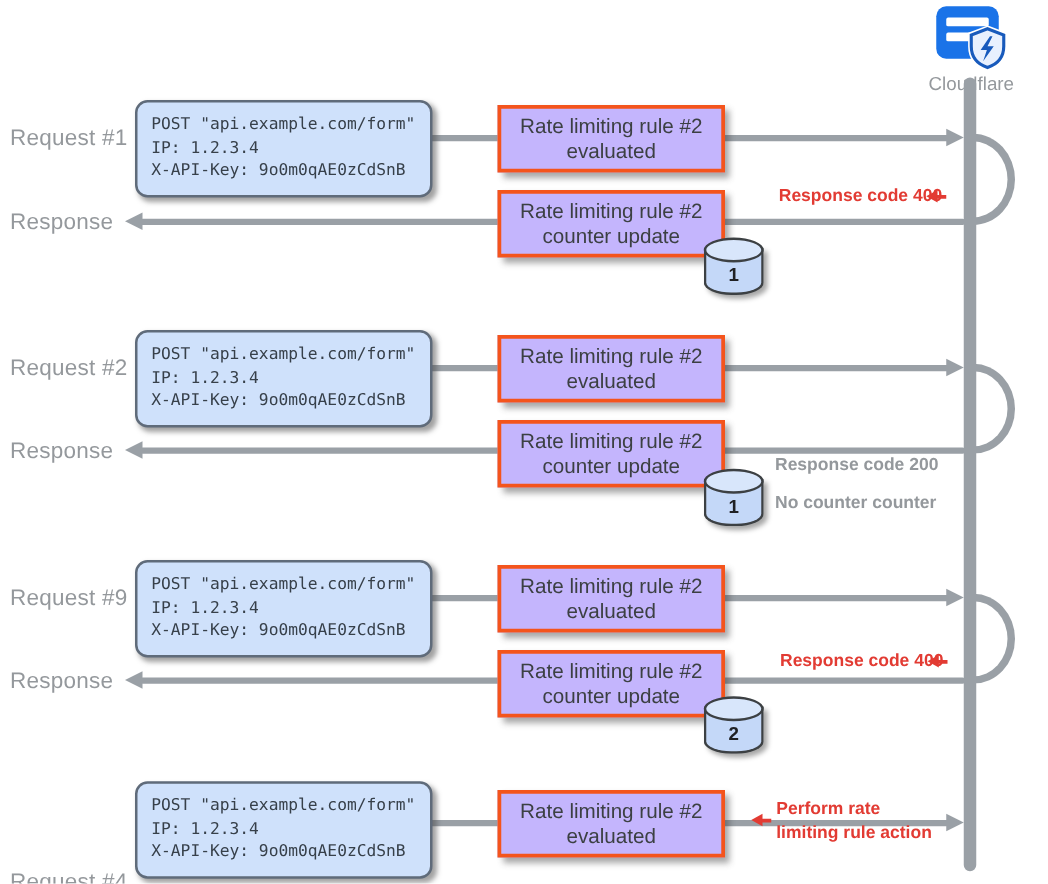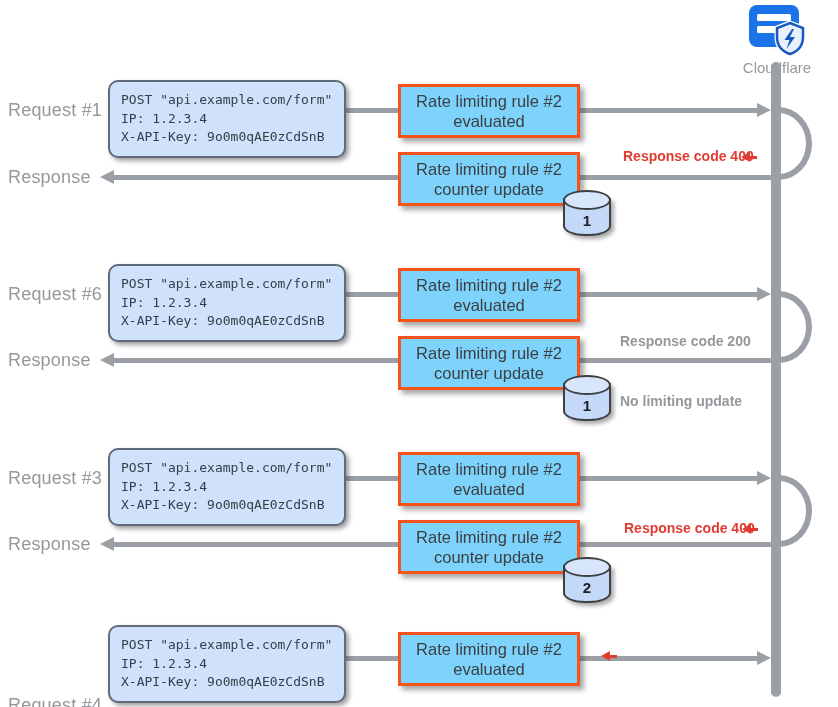--- a/index.html
+++ b/index.html
@@ -17,21 +17,21 @@
   .vline{position:absolute;left:771px;top:62px;width:10px;height:635px;background:#9aa0a6;
          border-radius:5px;z-index:2;}
   .arc{position:absolute;left:775px;width:31px;border:6px solid #9aa0a6;border-left:none;
        border-radius:0 36px 36px 0 / 0 39px 39px 0;z-index:0;}
   
   .codebox{position:absolute;left:108px;width:212px;padding:9px 11px;background:#cfe1fb;
            border:2px solid #5f6b7a;border-radius:10px;box-shadow:3px 3px 4px rgba(70,70,70,.5);
            font-family:"DejaVu Sans Mono","Liberation Mono",monospace;font-size:13px;
            line-height:1.43;color:#37404a;z-index:3;white-space:nowrap;}
   
-  .obox{position:absolute;left:398px;width:176px;height:48px;background:#7dd3fc;
+  .obox{position:absolute;left:398px;width:176px;height:48px;background:#c4b5fd;
         border:3px solid #f4541c;box-shadow:4px 4px 5px rgba(60,60,60,.45);
         display:flex;flex-direction:column;justify-content:center;text-align:center;
         font-size:16.5px;color:#3c4043;line-height:1.22;z-index:3;}
   
   .cyl{position:absolute;left:563px;width:48px;height:48px;z-index:4;}
   .cyl .body{position:absolute;top:8px;left:0;width:44px;height:36px;background:#c4d8f8;
              border:2px solid #3c4043;border-top:none;border-radius:0 0 22px 22px / 0 0 10px 10px;
              box-shadow:3px 3px 4px rgba(0,0,0,.35);}
   .cyl .top{position:absolute;top:0;left:0;width:44px;height:16px;background:#d8e6fb;
             border:2px solid #3c4043;border-radius:50%;}
@@ -96,21 +96,21 @@
     <div class="body"></div>
     <div class="top"></div>
     <div class="num">1</div>
   </div>
   <div class="ann red" style="left:623px;top:148px;">Response code 400</div>
   <div class="mini-arrow" style="left:741px;top:152px;color:#e23b33;">
     <span class="head"></span>
       <span class="tail"></span>
   </div>
 
-  <div class="lbl" style="left:8px;top:284px;">Request #6</div>
+  <div class="lbl" style="left:8px;top:284px;">Request #2</div>
   <div class="hline" style="left:342px;top:292px;width:420px;"></div>
   <div class="tri-right" style="left:757px;top:287px;"></div>
   <div class="codebox" style="top:264px;">
     <div>POST "api.example.com/form"</div>
     <div>IP: 1.2.3.4</div>
     <div>X-API-Key: 9o0m0qAE0zCdSnB</div>
   </div>
   <div class="obox" style="top:268px;">
     <div>Rate limiting rule #2</div>
     <div>evaluated</div>
@@ -121,24 +121,24 @@
   <div class="tri-left" style="left:100px;top:353px;"></div>
   <div class="obox" style="top:336px;">
     <div>Rate limiting rule #2</div>
     <div>counter update</div>
   </div>
   <div class="cyl" style="top:375px;">
     <div class="body"></div>
     <div class="top"></div>
     <div class="num">1</div>
   </div>
-  <div class="ann gray" style="left:620px;top:333px;">Response code 200</div>
-  <div class="ann gray" style="left:620px;top:393px;">No limiting update</div>
+  <div class="ann gray" style="left:620px;top:363px;">Response code 200</div>
+  <div class="ann gray" style="left:620px;top:393px;">No counter counter</div>
 
-  <div class="lbl" style="left:8px;top:468px;">Request #3</div>
+  <div class="lbl" style="left:8px;top:468px;">Request #9</div>
   <div class="hline" style="left:342px;top:476px;width:420px;"></div>
   <div class="tri-right" style="left:757px;top:471px;"></div>
   <div class="codebox" style="top:448px;">
     <div>POST "api.example.com/form"</div>
     <div>IP: 1.2.3.4</div>
     <div>X-API-Key: 9o0m0qAE0zCdSnB</div>
   </div>
   <div class="obox" style="top:452px;">
     <div>Rate limiting rule #2</div>
     <div>evaluated</div>
@@ -171,14 +171,18 @@
     <div>X-API-Key: 9o0m0qAE0zCdSnB</div>
   </div>
   <div class="obox" style="top:632px;">
     <div>Rate limiting rule #2</div>
     <div>evaluated</div>
   </div>
   <div class="mini-arrow" style="left:601px;top:651px;color:#e23b33;">
     <span class="head"></span>
       <span class="tail"></span>
   </div>
+  <div class="ann red" style="left:621px;top:637px;line-height:19px;">
+    <div>Perform rate</div>
+    <div>limiting rule action</div>
+  </div>
 
 </div>
 
 </body></html>

